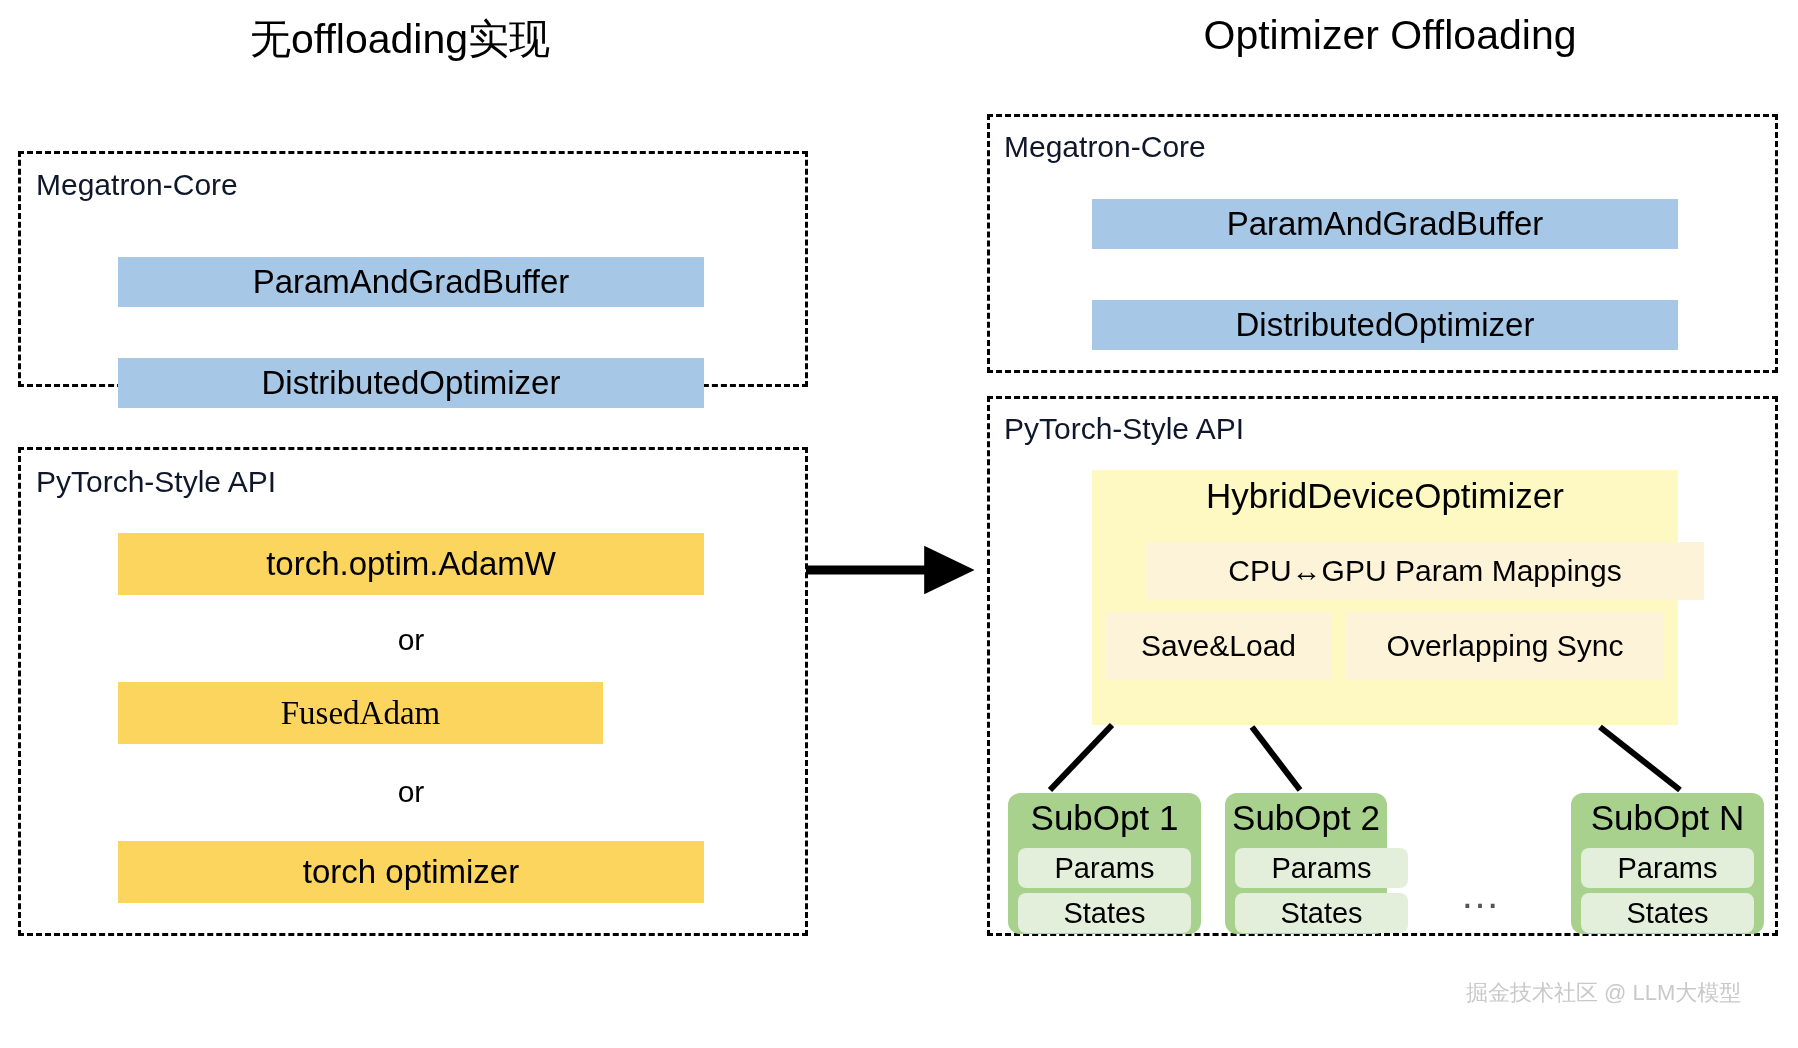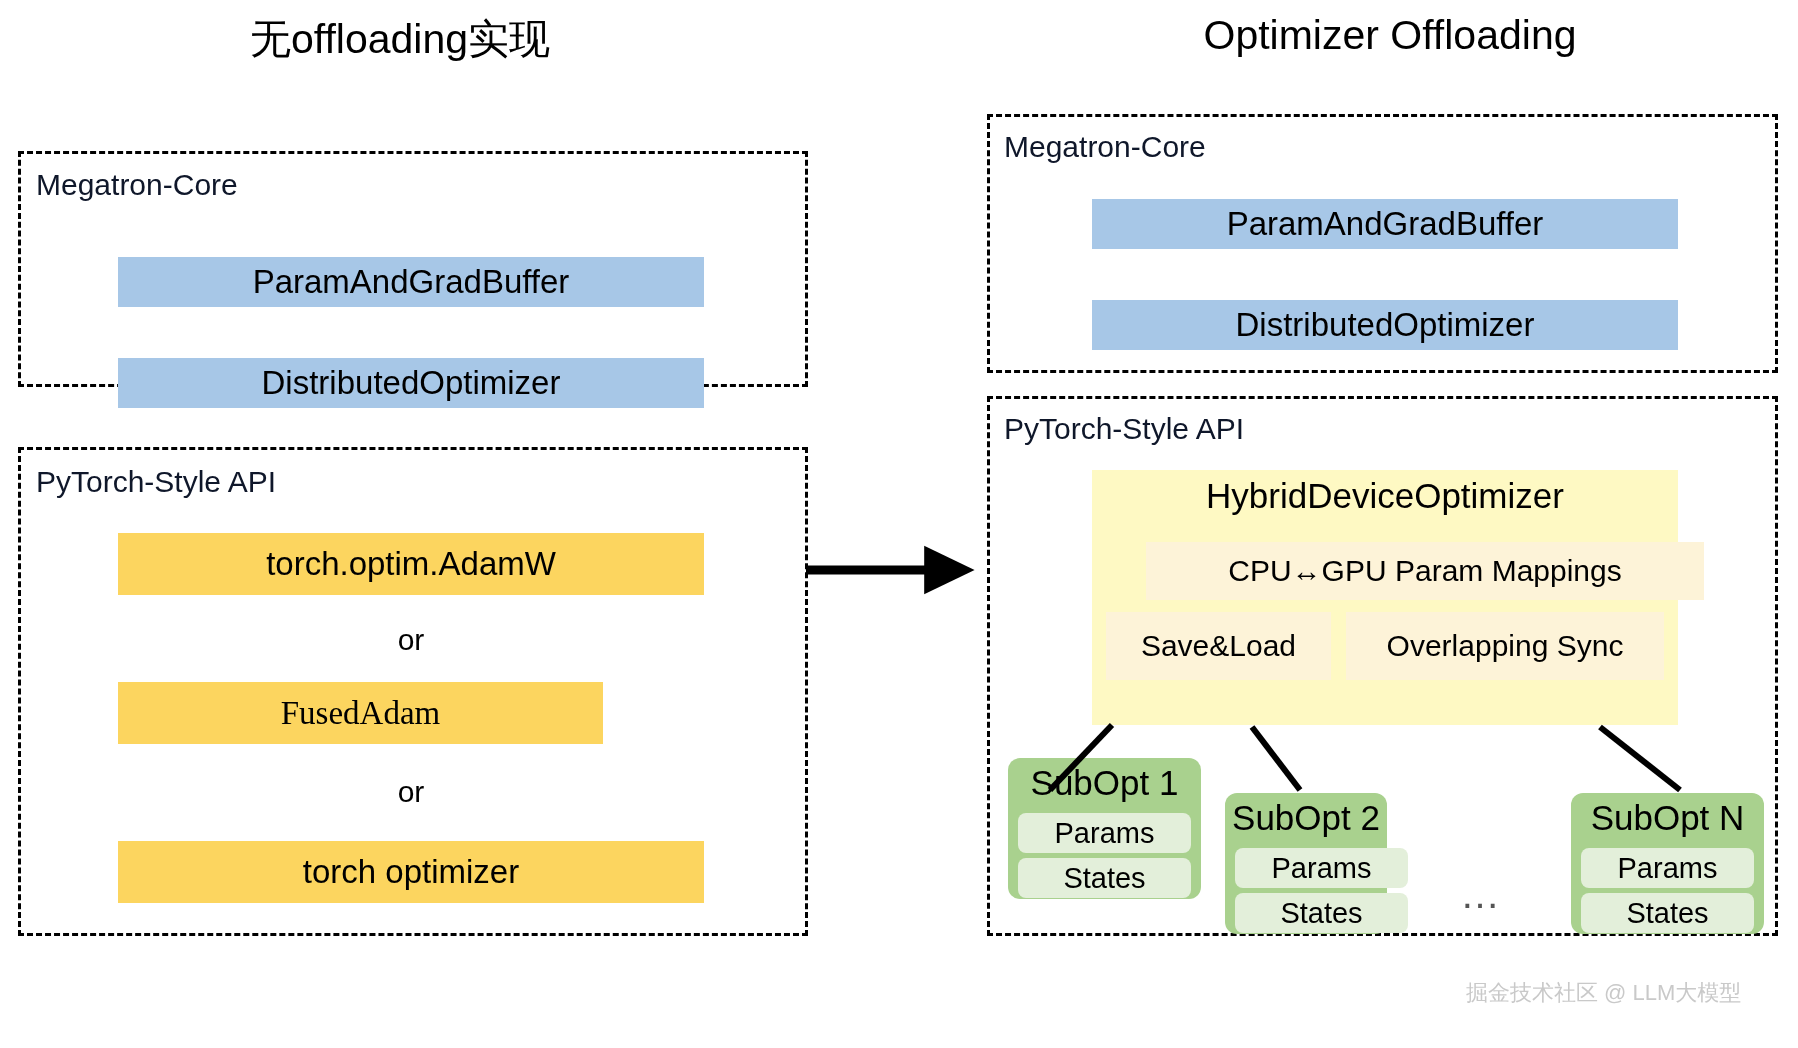--- a/index.html
+++ b/index.html
@@ -167,21 +167,21 @@
 <div class="dashed-box" id="right-pytorch-box" style="left:987px; top:396px; width:791px; height:540px;"></div>
 <div class="group-label" style="left:1004px; top:412px;">PyTorch-Style API</div>
 
 <div id="hdo-box" style="left:1092px; top:470px; width:586px; height:255px;">
   <div id="hdo-title">HybridDeviceOptimizer</div>
   <div class="hdo-sub" style="left:14px; top:72px; width:558px; height:58px;margin-left:40px;">CPU↔GPU Param Mappings</div>
   <div class="hdo-sub" style="left:14px; top:142px; width:225px; height:68px;">Save&amp;Load</div>
   <div class="hdo-sub" style="left:254px; top:142px; width:318px; height:68px;">Overlapping Sync</div>
 </div>
 
-<div class="subopt" style="left:1008px; top:758px; width:193px; height:141px;padding-left:44px;">
+<div class="subopt" style="left:1008px; top:793px; width:193px; height:141px;padding-left:44px;">
   <div class="subopt-title">SubOpt 1</div>
   <div class="subopt-slot" style="left:10px; top:55px; width:173px; height:40px;">Params</div>
   <div class="subopt-slot" style="left:10px; top:100px; width:173px; height:40px;">States</div>
 </div>
 
 <div class="subopt" style="left:1225px; top:793px; width:162px; height:141px;">
   <div class="subopt-title">SubOpt 2</div>
   <div class="subopt-slot" style="left:10px; top:55px; width:173px; height:40px;">Params</div>
   <div class="subopt-slot" style="left:10px; top:100px; width:173px; height:40px;">States</div>
 </div>

